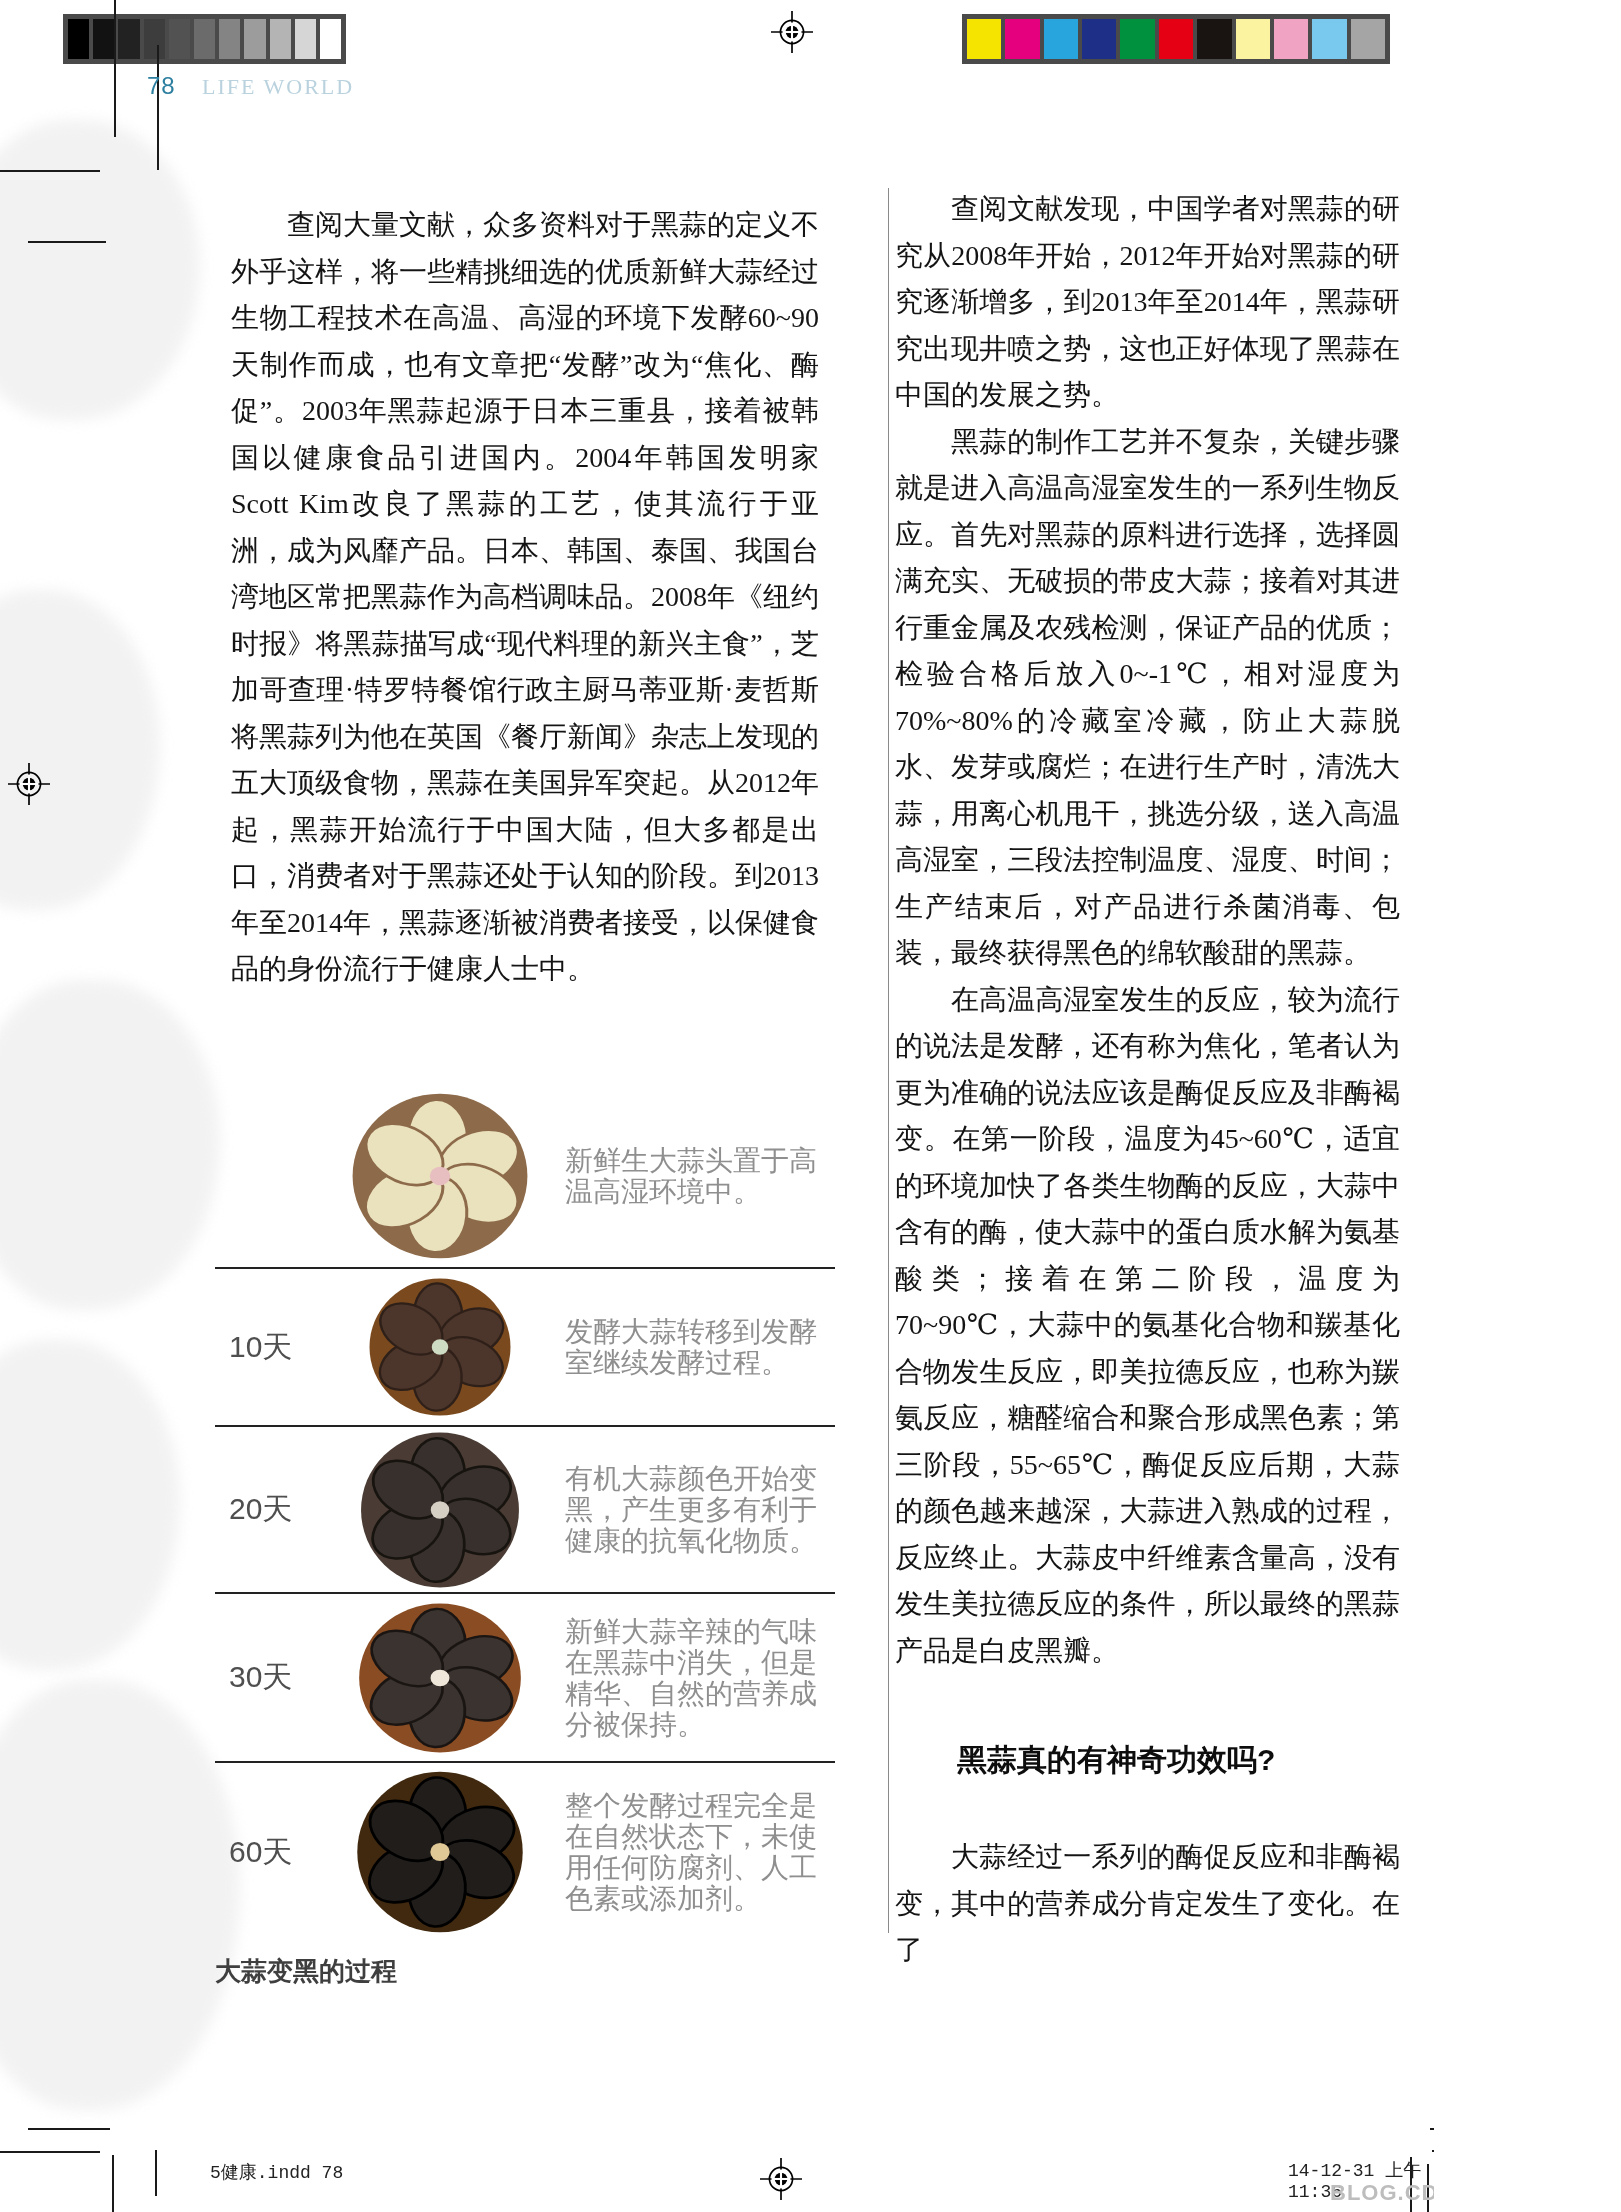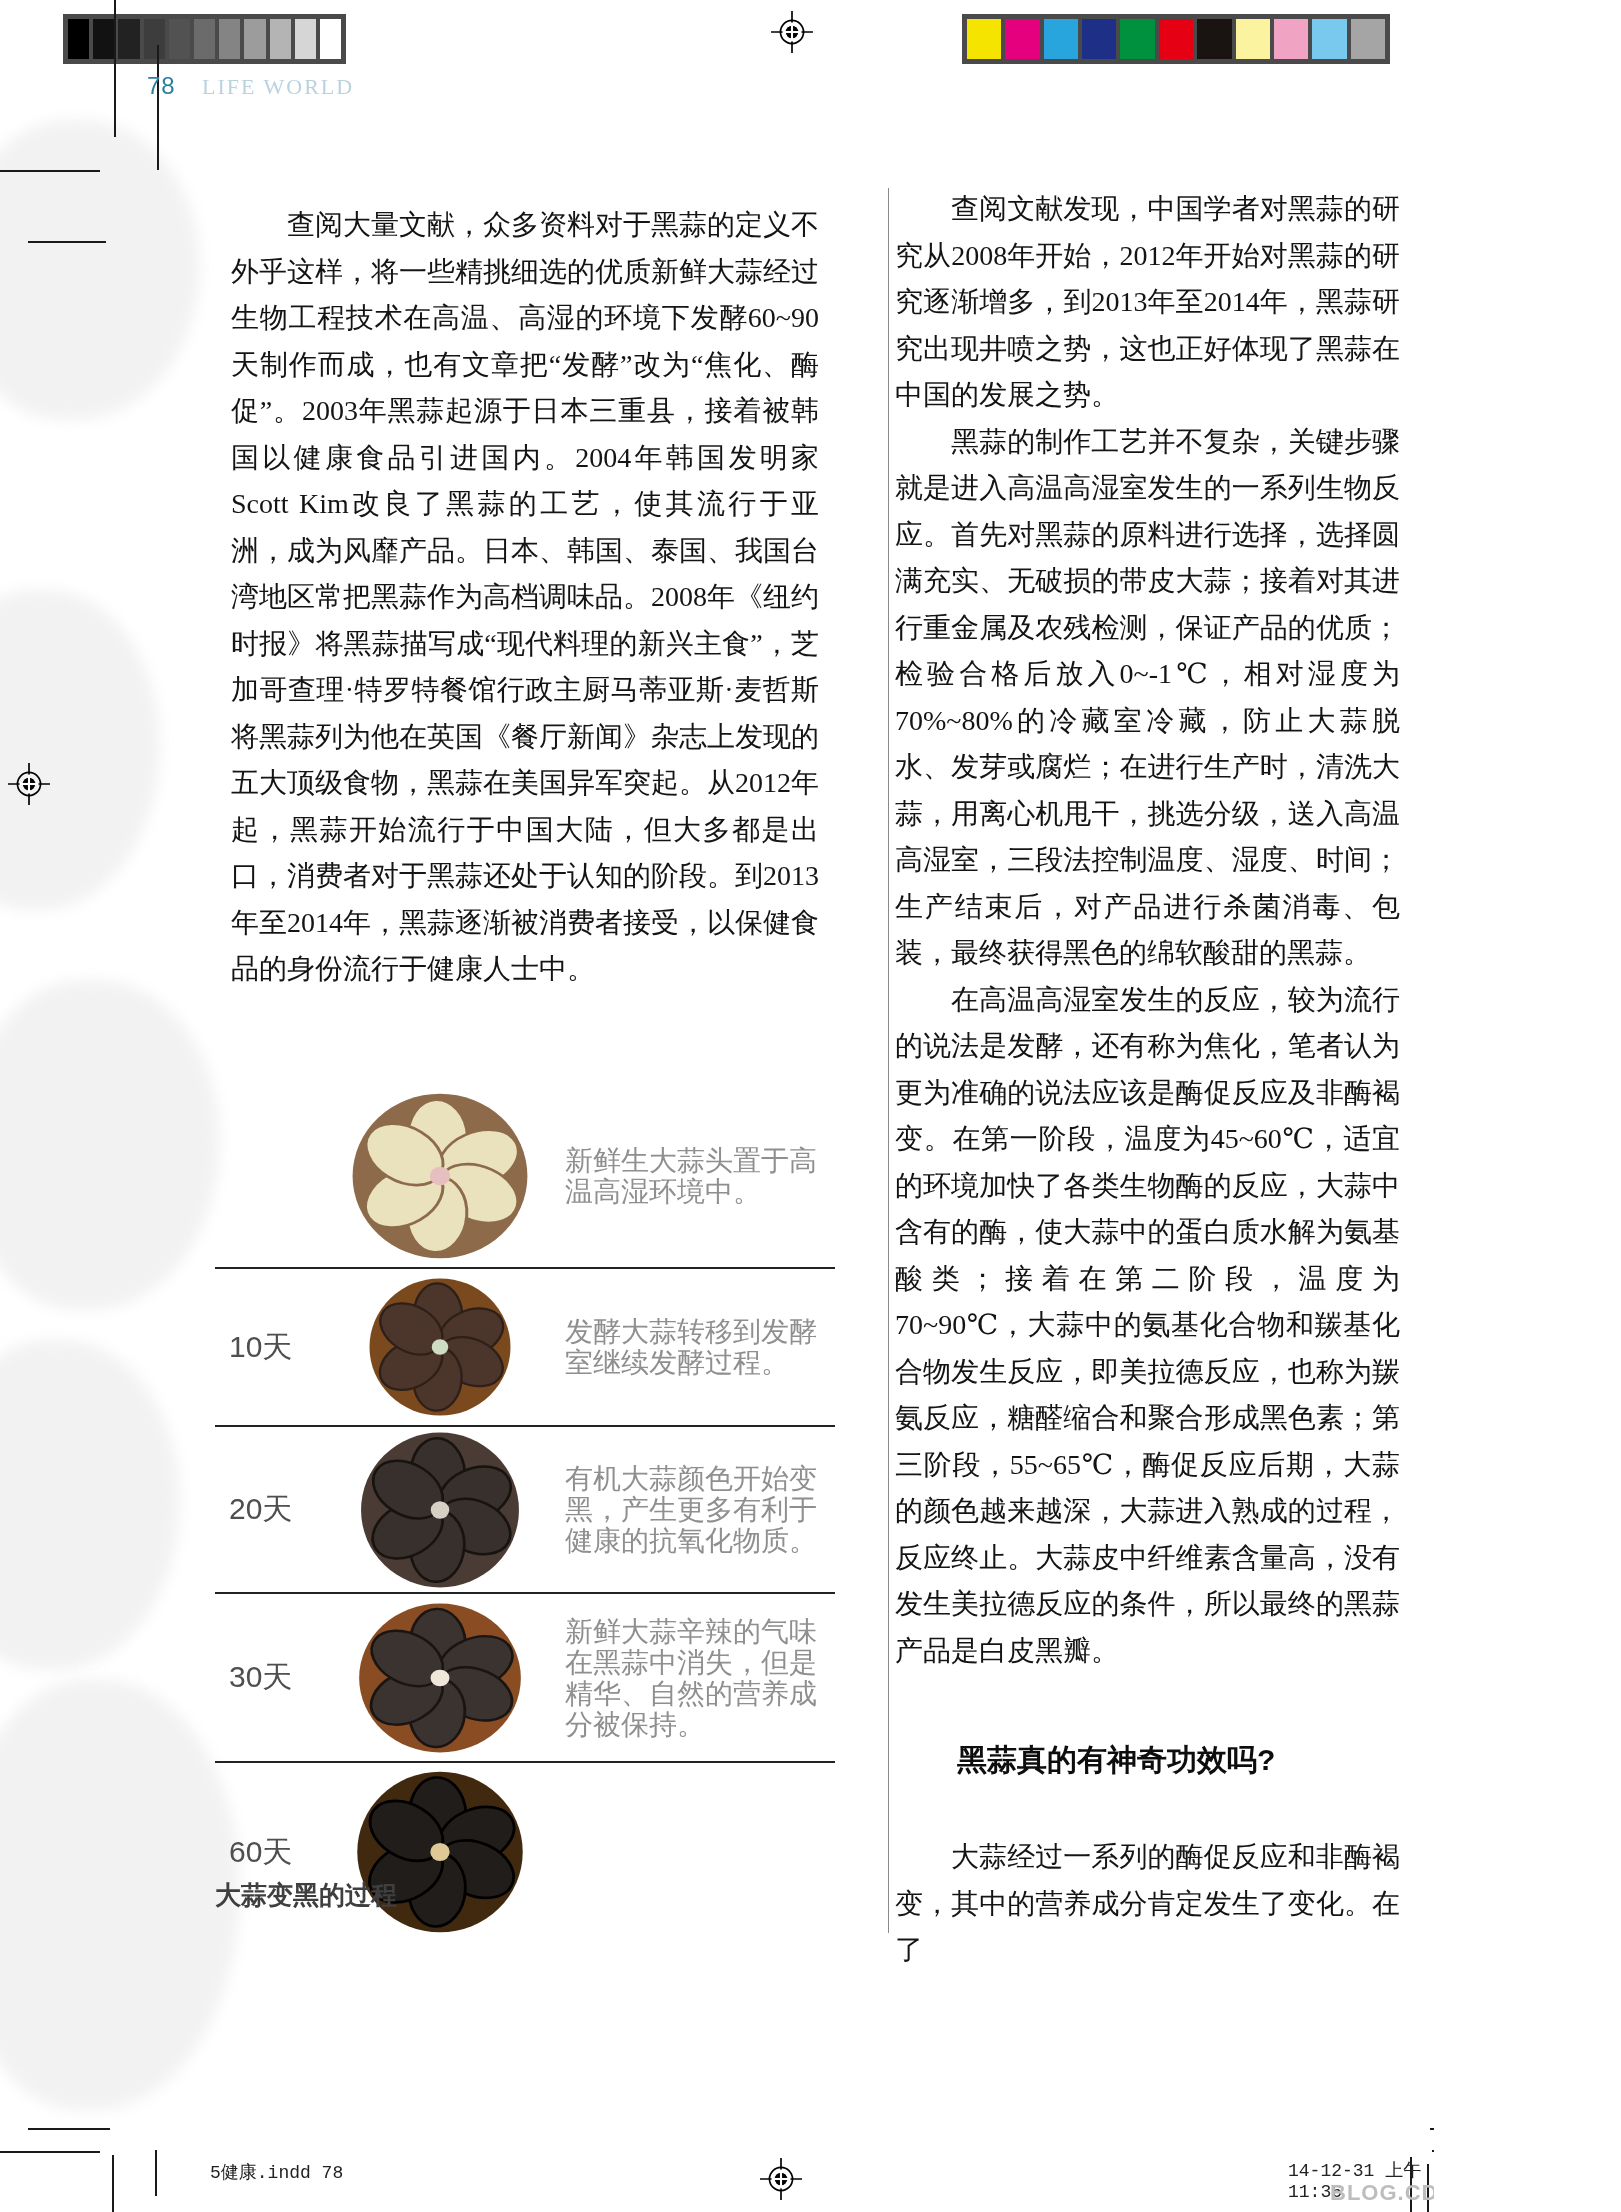--- a/index.html
+++ b/index.html
@@ -45,21 +45,21 @@
   .t-row:nth-child(2){height:156px;}
   .t-row:nth-child(3){height:165px;}
   .t-row:nth-child(4){height:167px;}
   .t-row:nth-child(5){height:178px;}
   .garlic{display:block;}
   .t-row:nth-child(1) .garlic{width:186px;height:168px;}
   .t-row:nth-child(2) .garlic{width:150px;height:140px;}
   .t-row:nth-child(3) .garlic{width:168px;height:158px;}
   .t-row:nth-child(4) .garlic{width:172px;height:152px;}
   .t-row:nth-child(5) .garlic{width:176px;height:164px;}
-  #timeline-title{position:absolute;left:215px;top:1878px;font-family:"Liberation Sans",sans-serif;
+  #timeline-title{position:absolute;left:215px;top:1954px;font-family:"Liberation Sans",sans-serif;
                   font-size:26px;font-weight:bold;color:#3f3f3f;}
   
   .footer-left{position:absolute;left:210px;top:2160px;font-family:"Liberation Mono",monospace;
                font-size:18px;color:#222;}
   .footer-right{position:absolute;left:1288px;top:2158px;font-family:"Liberation Mono",monospace;
                 font-size:18px;color:#222;}
   .watermark{position:absolute;left:1330px;top:2180px;font-family:"Liberation Sans",sans-serif;
              font-size:22px;font-weight:bold;letter-spacing:1px;}
 </style>
 </head>
@@ -238,20 +238,21 @@
               <ellipse cx="50" cy="50" rx="47" ry="49" fill="#40290f"></ellipse>
               <ellipse cx="50" cy="27" rx="16" ry="22.5" fill="#201d1b" stroke="#000000" stroke-width="1.6" transform="rotate(-3 50 50)"></ellipse>
               <ellipse cx="50" cy="27" rx="16" ry="22.5" fill="#201d1b" stroke="#000000" stroke-width="1.6" transform="rotate(64 50 50)"></ellipse>
               <ellipse cx="50" cy="27" rx="16" ry="22.5" fill="#201d1b" stroke="#000000" stroke-width="1.6" transform="rotate(117 50 50)"></ellipse>
               <ellipse cx="50" cy="27" rx="16" ry="22.5" fill="#201d1b" stroke="#000000" stroke-width="1.6" transform="rotate(184 50 50)"></ellipse>
               <ellipse cx="50" cy="27" rx="16" ry="22.5" fill="#201d1b" stroke="#000000" stroke-width="1.6" transform="rotate(237 50 50)"></ellipse>
               <ellipse cx="50" cy="27" rx="16" ry="22.5" fill="#201d1b" stroke="#000000" stroke-width="1.6" transform="rotate(304 50 50)"></ellipse>
               <circle cx="50" cy="50" r="5.5" fill="#dfc896"></circle>
             </svg></span>
         </div>
+      <div class="cap">整个发酵过程完全是在自然状态下，未使用任何防腐剂、人工色素或添加剂。</div>
     </div>
   </div>
   <div id="timeline-title">大蒜变黑的过程</div>
 
   <div class="footer-left">5健康.indd   78</div>
   <div class="footer-right">14-12-31   上午11:36</div>
   <div class="watermark" style="color: rgb(189, 189, 189);">BLOG.CDSTM.CN</div>
 
 </div>
 

